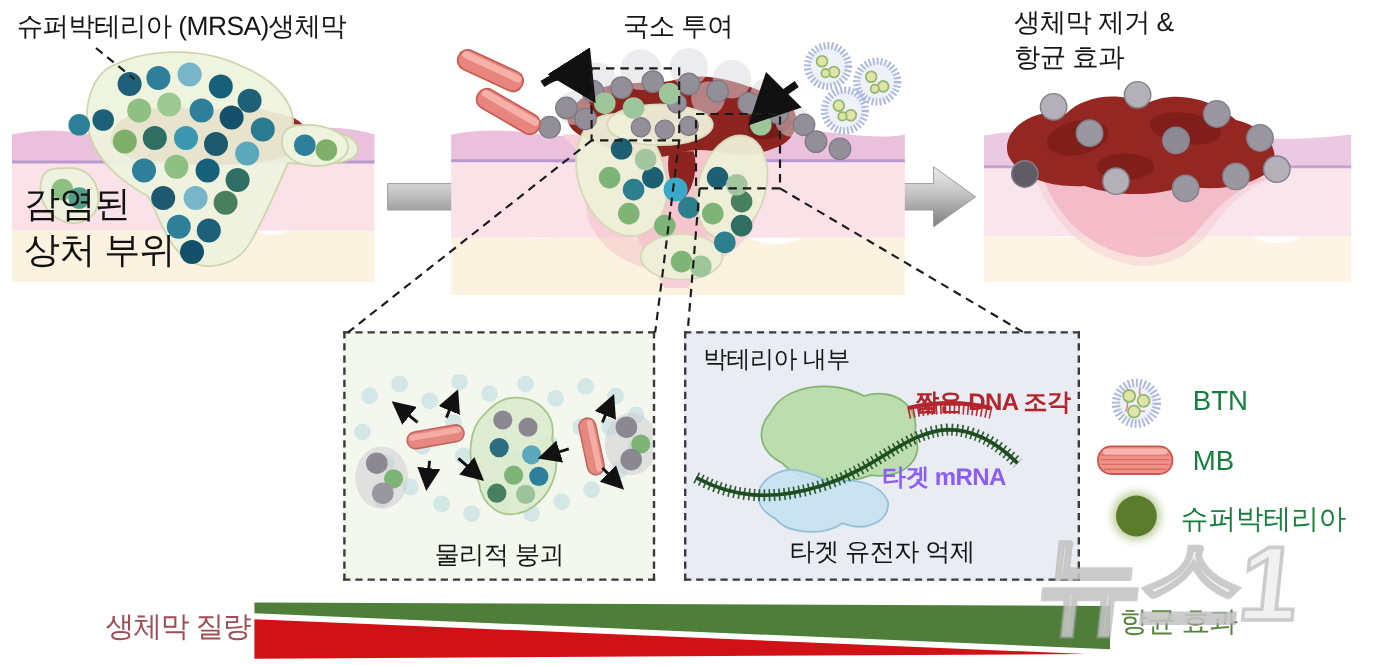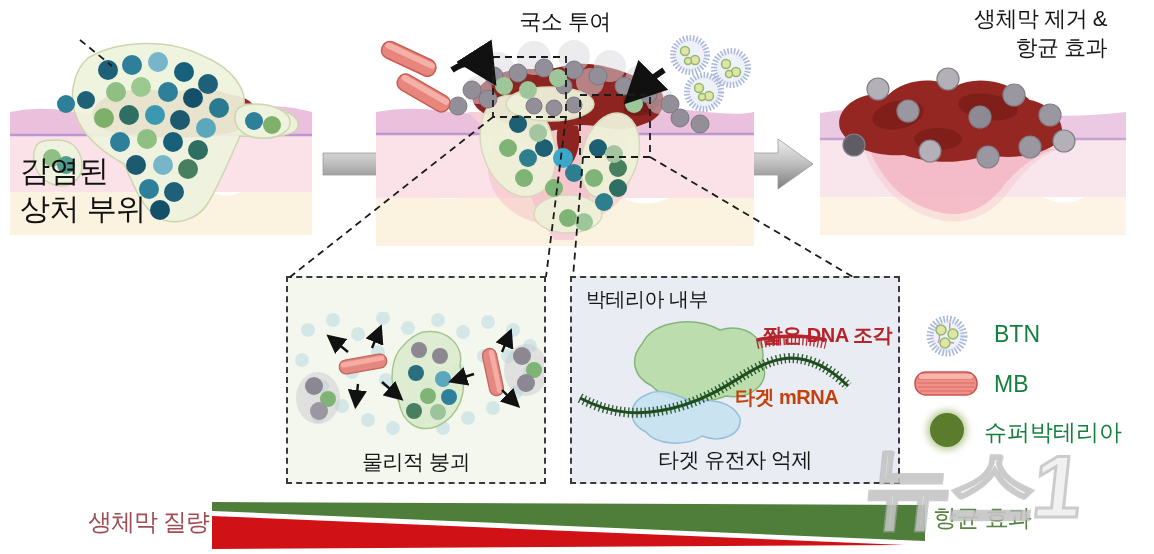--- a/index.html
+++ b/index.html
@@ -1,41 +1,42 @@
 <!DOCTYPE html>
 <html><head>
 <meta charset="utf-8">
 <style>
   html,body{margin:0;padding:0;background:#fff;}
   #canvas{position:relative;width:1154px;height:554px;background:#fff;overflow:hidden;
           font-family:"Liberation Sans",sans-serif;color:#111;}
   .abs{position:absolute;}
   .title{font-size:22px;line-height:1.3;color:#161616;letter-spacing:-0.5px;}
   .pre{white-space:pre-line;}
-  .center{text-align:right;}
+  .center{text-align:left;}
   .boxtitle{font-size:20px;color:#161616;letter-spacing:-0.5px;}
   .caption{font-size:21px;color:#161616;letter-spacing:-0.5px;}
   .legend-label{font-size:23px;color:#15803d;}
   .dna-label{font-size:20px;font-weight:600;color:#b5232b;letter-spacing:-0.5px;margin-left:29px;}
-  .mrna-label{font-size:20px;font-weight:600;color:#c2410c;letter-spacing:-0.5px;}
+  .mrna-label{font-size:20px;font-weight:600;color:#8b5cf6;letter-spacing:-0.5px;}
   .bar-label-left{font-size:24px;color:#a04e55;letter-spacing:-1px;}
   .bar-label-right{font-size:24px;color:#57823f;letter-spacing:-1px;}
   .detail-box{border:2px dashed #3a3a3a;}
   #droplet-box{background:#f3f7ee;}
   #bacteria-box{background:#e9edf3;padding-left:44px;}
   #watermark{font-size:88px;font-weight:bold;color:rgba(255,255,255,0.62);
      -webkit-text-stroke:3px rgba(170,170,170,0.55);
      text-shadow:0 0 2px rgba(150,150,150,0.35);
      transform:skewX(-6deg);letter-spacing:-4px;z-index:9;}
 </style>
 </head>
 <body>
 
 <div id="canvas">
 
+  <div class="abs title" style="left:14px;top:8px;">슈퍼박테리아 (MRSA)생체막</div>
   <div class="abs title" style="left:455px;top:8px;width:220px;text-align:center;">국소 투여</div>
   <div class="abs title pre center" style="left:845px;top:5px;width:262px;">생체막 제거 &amp;
 항균 효과</div>
 
   <svg class="abs" style="left:8px;top:38px;" width="306" height="198" viewBox="0 0 306 198">
 
     <path d="M2,150 Q20,144 40,150 T80,150 T120,152 T160,150 T200,152 T240,150 T280,150 L304,150 L304,197 L2,197 Z" fill="#fcf2e0"></path>
     <rect x="2" y="96" width="302" height="58" fill="#fbe2e8"></rect>
     <path d="M2,74 Q30,68 60,73 T120,73 T180,74 T240,72 T304,74 L304,97 L2,97 Z" fill="#eac0dc"></path>
     <path d="M2,97 L304,97" stroke="#bb98d1" stroke-width="2.5" fill="none"></path>

